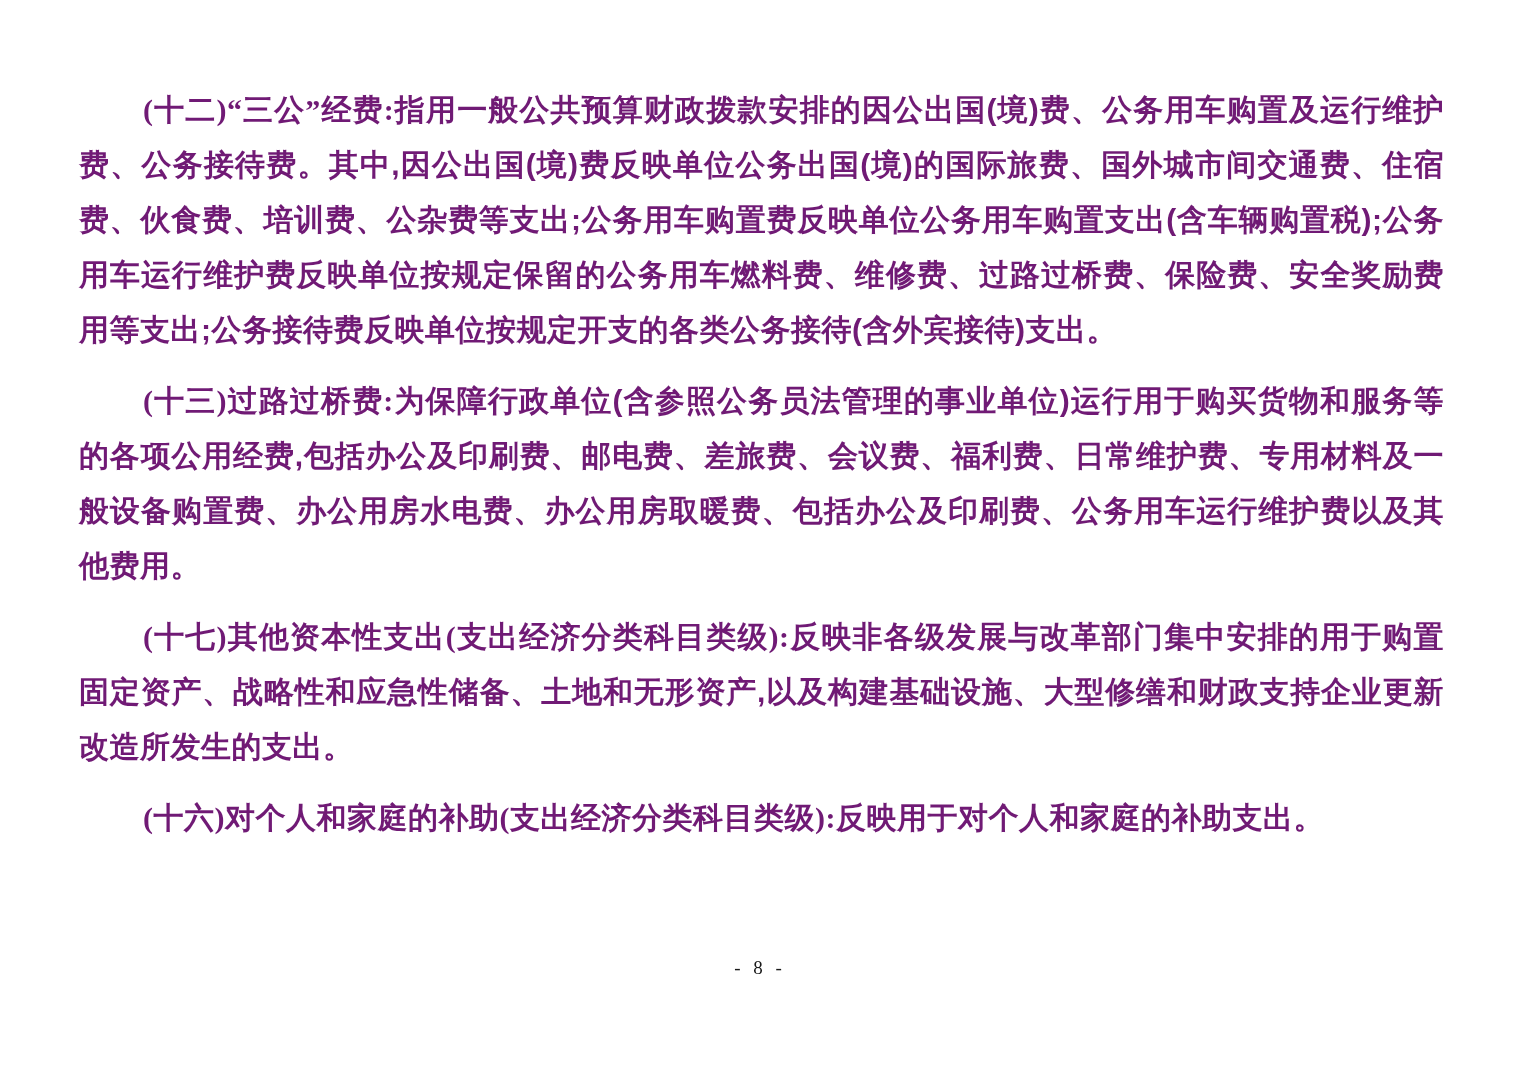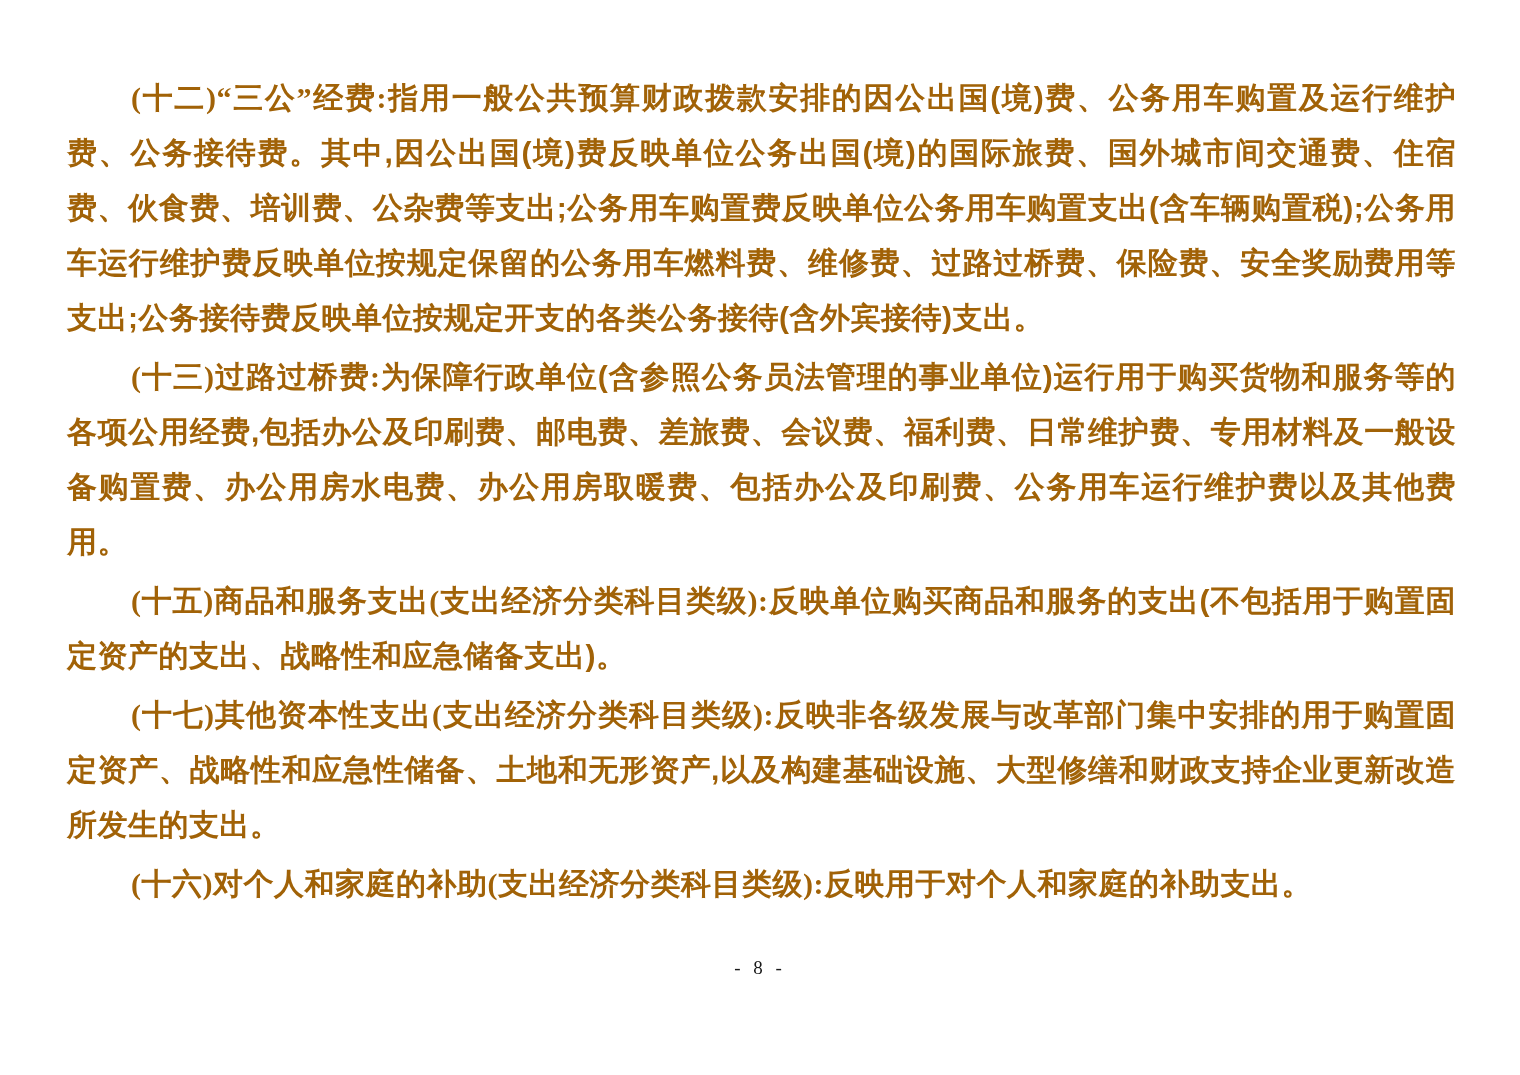--- a/index.html
+++ b/index.html
@@ -16,30 +16,30 @@
     font-family: "Liberation Sans", sans-serif;
     color: #000000;
   }
   .content {
     position: absolute;
     left: 63px;
     right: 60px;
     top: 66px;
   }
   .para {
-    margin: 4px;
+    margin: 16px;
     font-size: 30px;
     line-height: 55px;
     text-align: justify;
     text-justify: inter-ideograph;
     text-align-last: left;
     text-indent: 64px;
     letter-spacing: 0.5px;
     font-weight: 600;
-    color: #a16207;
+    color: #701a75;
   }
   .lead {
     font-weight: 700;
     font-family: "Liberation Serif", serif;
   }
   .btxt {
     font-weight: 600;
   }
   .footer {
     position: absolute;
@@ -54,18 +54,17 @@
     font-weight: 400;
   }
 </style>
 </head>
 <body>
 
 <div class="page">
   <div class="content">
       <p class="para"><span class="lead">(十二)“三公”经费:</span><span class="btxt">指用一般公共预算财政拨款安排的因公出国(境)费、公务用车购置及运行维护费、公务接待费。其中,因公出国(境)费反映单位公务出国(境)的国际旅费、国外城市间交通费、住宿费、伙食费、培训费、公杂费等支出;公务用车购置费反映单位公务用车购置支出(含车辆购置税);公务用车运行维护费反映单位按规定保留的公务用车燃料费、维修费、过路过桥费、保险费、安全奖励费用等支出;公务接待费反映单位按规定开支的各类公务接待(含外宾接待)支出。</span></p>
       <p class="para"><span class="lead">(十三)过路过桥费:</span><span class="btxt">为保障行政单位(含参照公务员法管理的事业单位)运行用于购买货物和服务等的各项公用经费,包括办公及印刷费、邮电费、差旅费、会议费、福利费、日常维护费、专用材料及一般设备购置费、办公用房水电费、办公用房取暖费、包括办公及印刷费、公务用车运行维护费以及其他费用。</span></p>
-      <p class="para"><span class="lead">(十五)商品和服务支出(支出经济分类科目类级):</span><span class="btxt">反映单位购买商品和服务的支出(不包括用于购置固定资产的支出、战略性和应急储备支出)。</span></p>
       <p class="para"><span class="lead">(十七)其他资本性支出(支出经济分类科目类级):</span><span class="btxt">反映非各级发展与改革部门集中安排的用于购置固定资产、战略性和应急性储备、土地和无形资产,以及构建基础设施、大型修缮和财政支持企业更新改造所发生的支出。</span></p>
       <p class="para"><span class="lead">(十六)对个人和家庭的补助(支出经济分类科目类级):</span><span class="btxt">反映用于对个人和家庭的补助支出。</span></p>
     </div>
   <div class="footer">- 8 -</div>
 </div>
 
 </body></html>

